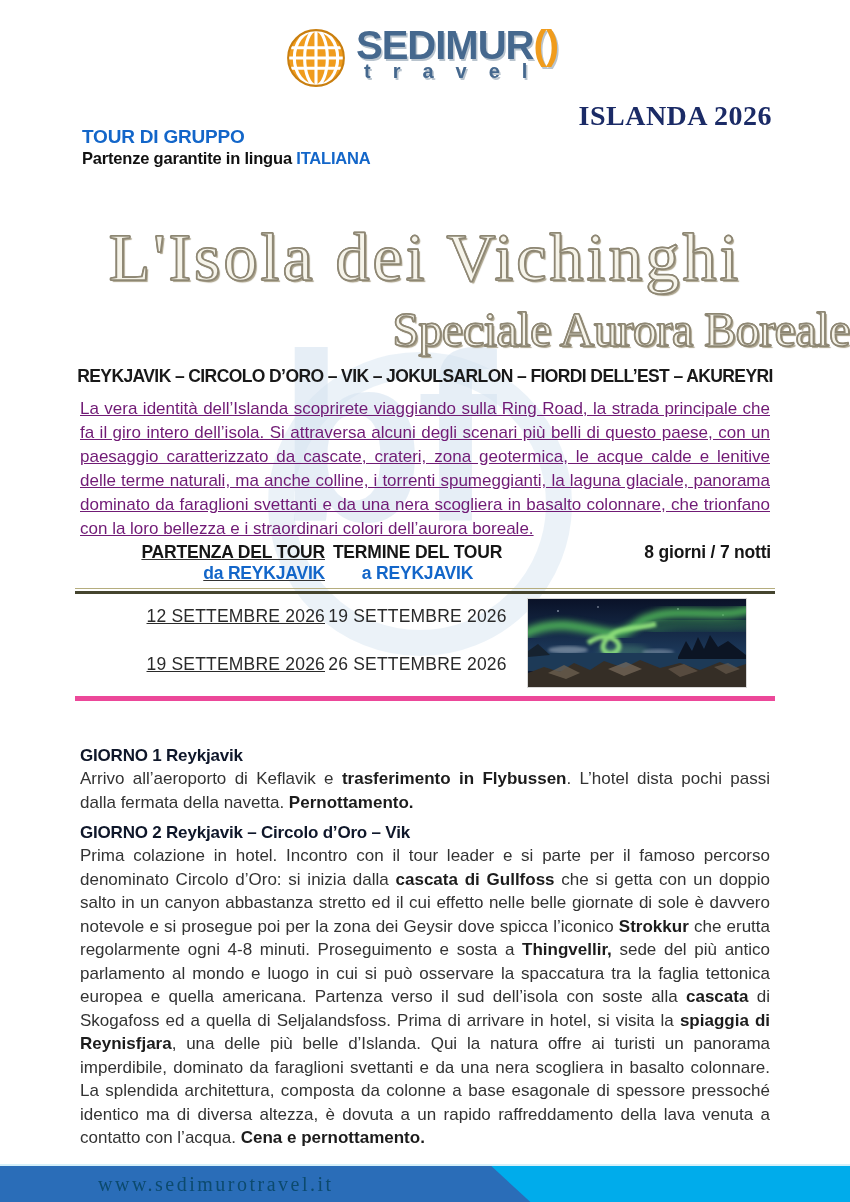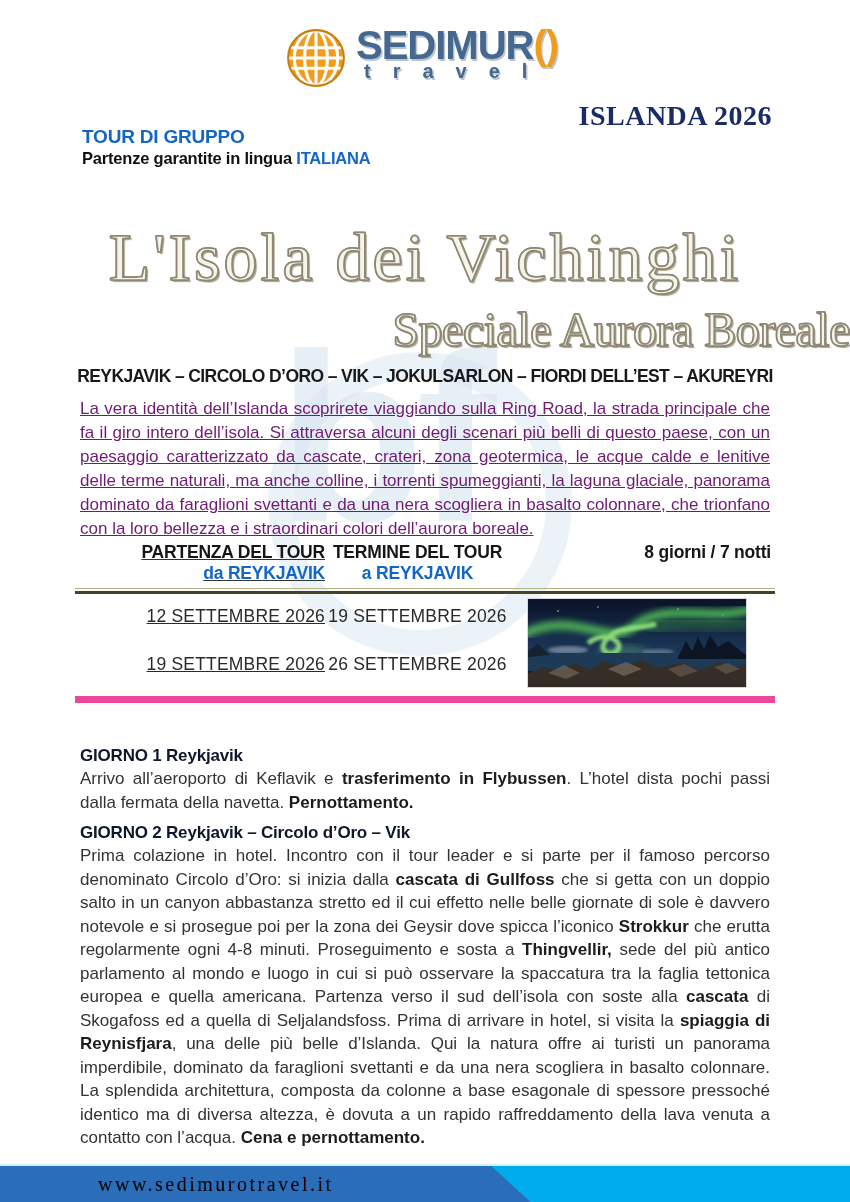--- a/index.html
+++ b/index.html
@@ -37,39 +37,39 @@
   .intro{left:80px;top:397px;width:690px;text-align:justify;font-size:17px;line-height:24px;color:#701a75;text-decoration:underline;}
   
   .schedule{left:75px;top:542px;width:700px;}
   .sch-head{display:flex;}
   .sch-c1{width:250px;text-align:right;text-decoration:underline;}
   .sch-c2{width:185px;text-align:center;}
   .sch-c3{flex:1;text-align:right;padding-right:4px;}
   .sch-head .t{font-weight:bold;font-size:17.5px;color:#161616;line-height:21px;letter-spacing:-.2px;}
   .sch-head .s{font-weight:bold;font-size:17.5px;color:#1366c9;line-height:21px;letter-spacing:-.2px;}
   .sch-div{margin-top:4px;border-top:1px solid #b5ad7e;height:2px;border-bottom:3px solid #45452e;}
-  .sch-body{position:relative;height:102px;border-bottom:7px solid #ec4899;}
+  .sch-body{position:relative;height:102px;border-bottom:5px solid #ec4899;}
   .sch-row{position:absolute;left:0;display:flex;width:100%;font-size:17.5px;color:#2a2a2a;letter-spacing:.2px;}
   .row-a{top:12px;} .row-b{top:60px;}
   .photo{position:absolute;left:452px;top:4px;width:218px;height:88px;border:1px solid #d8d8d8;
          overflow:hidden;background:#0c1830;}
   
   .day{left:80px;width:690px;}
   .day1{top:744px;} .day2{top:821px;}
   .day-h{font-weight:bold;font-size:17px;line-height:23px;color:#0f172a;letter-spacing:-.2px;}
   .day-p{text-align:justify;font-size:17px;line-height:23.5px;color:#333;}
   .day-p b{color:#1c1c1c;}
   
   .footer{position:absolute;left:0;bottom:0;width:850px;height:36px;background:#00aceb;
           border-top:2px solid #d4f0fa;z-index:2;}
   .footer-dark{position:absolute;left:0;top:0;width:100%;height:100%;background:#2a6db8;
                clip-path:polygon(0 0,57.8% 0,62.4% 100%,0 100%);}
   .footer-url{position:absolute;left:98px;top:50%;transform:translateY(-50%);
               font-family:"Liberation Serif",serif;font-size:20px;letter-spacing:2.5px;
-              color:#000000;text-decoration:none;}
+              color:#0c4a6e;text-decoration:none;}
 </style>
 </head>
 <body>
 
 <div class="page">
 
   <div class="wm-ring"></div>
   <div class="wm-text">bf</div>
 
   <div class="layer logo">

